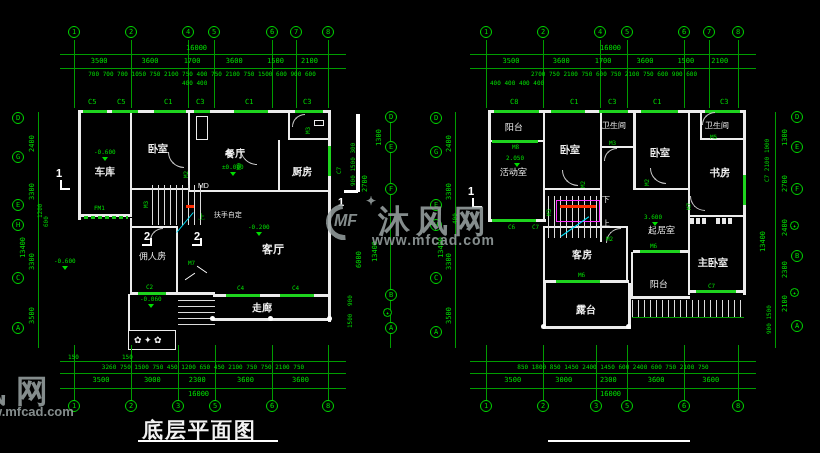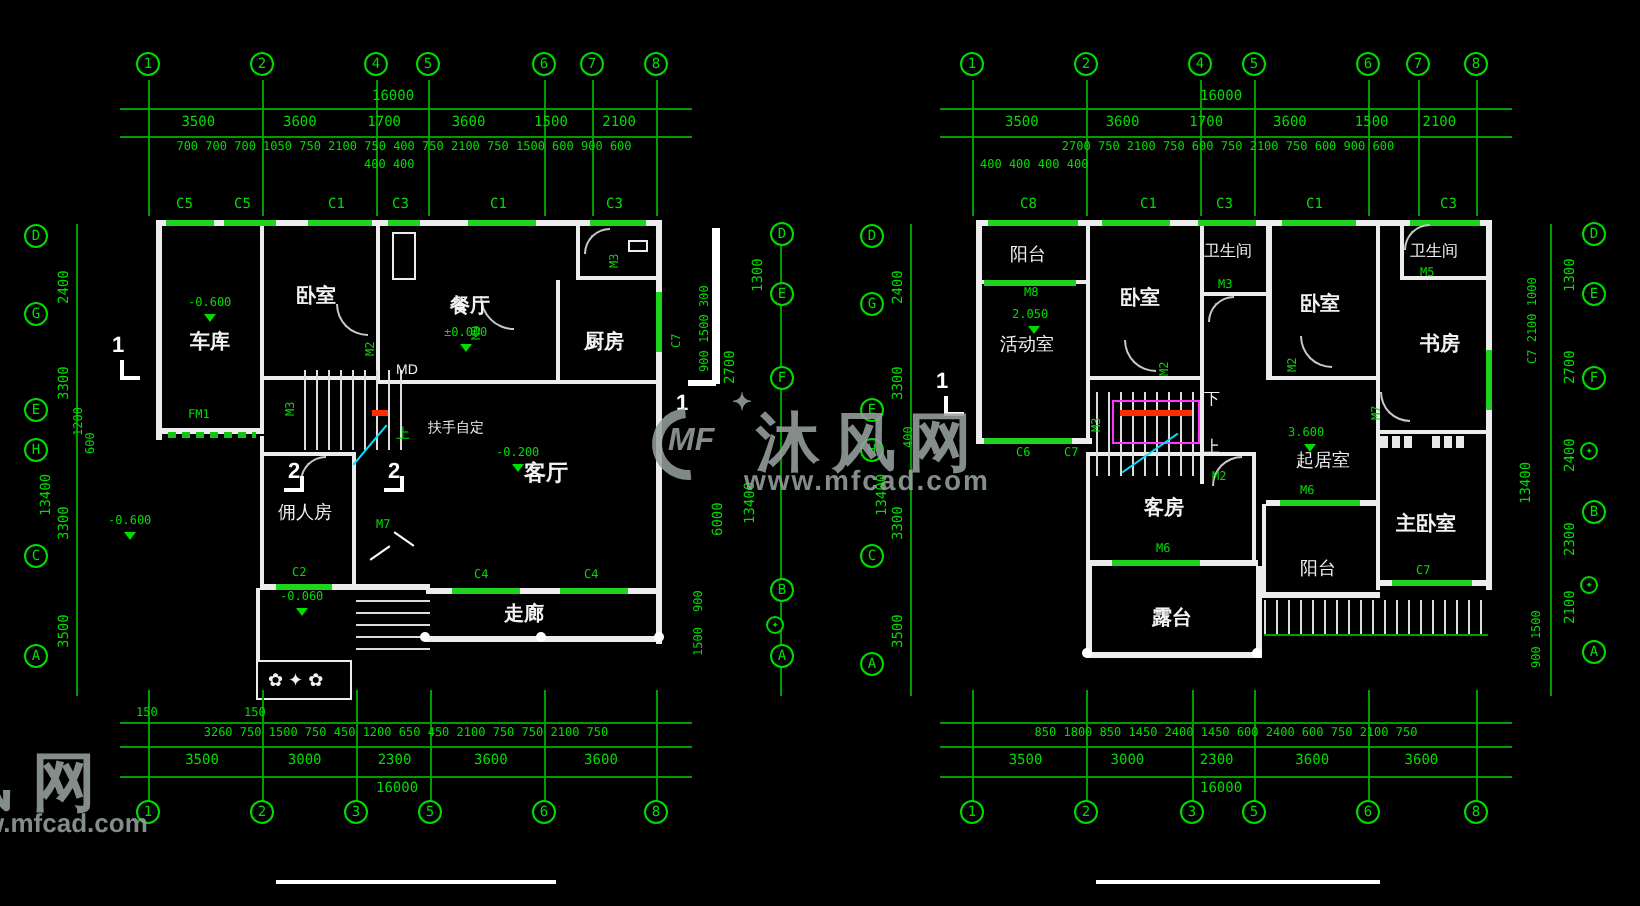--- a/index.html
+++ b/index.html
@@ -171,21 +171,21 @@
   <div class="abs w t9" style="left:134px;top:336px">✿ ✦ ✿</div>
   <div class="abs dot" style="left:210px;top:316px"></div>
   <div class="abs dot" style="left:268px;top:316px"></div>
   <div class="abs dot" style="left:327px;top:316px"></div>
 
   <div class="abs w t10" style="left:95px;top:167px">车库</div>
   <div class="abs w t10" style="left:148px;top:144px">卧室</div>
   <div class="abs w t10" style="left:225px;top:149px">餐厅</div>
   <div class="abs w t10" style="left:292px;top:167px">厨房</div>
   <div class="abs w t9" style="left:139px;top:252px">佣人房</div>
-  <div class="abs w t11" style="left:262px;top:232px">客厅</div>
+  <div class="abs w t11" style="left:262px;top:244px">客厅</div>
   <div class="abs w t10" style="left:252px;top:303px">走廊</div>
 
   <div class="abs g t6" style="left:94px;top:149px">-0.600</div>
   <div class="abs tri" style="left:102px;top:157px"></div>
   <div class="abs g t6" style="left:222px;top:164px">±0.000</div>
   <div class="abs tri" style="left:230px;top:172px"></div>
   <div class="abs g t6" style="left:248px;top:224px">-0.200</div>
   <div class="abs tri" style="left:256px;top:232px"></div>
   <div class="abs g t6" style="left:140px;top:296px">-0.060</div>
   <div class="abs tri" style="left:148px;top:304px"></div>
@@ -234,20 +234,21 @@
   </div>
   <div class="abs line" style="left:60px;top:388px;width:286px;height:1px"></div>
   <div class="abs g t7" style="left:188px;top:391px">16000</div>
   <div class="abs bub" style="left:68px;top:400px">1</div>
   <div class="abs bub" style="left:125px;top:400px">2</div>
   <div class="abs bub" style="left:172px;top:400px">3</div>
   <div class="abs bub" style="left:209px;top:400px">5</div>
   <div class="abs bub" style="left:266px;top:400px">6</div>
   <div class="abs bub" style="left:322px;top:400px">8</div>
 
+  <div class="abs w title" style="left:142px;top:416px">底层平面图</div>
   <div class="abs sbar" style="left:138px;top:440px;width:140px;height:2px"></div>
 </div>
 
 <div class="abs" style="left:410px;top:0;width:410px;height:453px">
 
   <div class="abs bub" style="left:70px;top:26px">1</div>
   <div class="abs bub" style="left:127px;top:26px">2</div>
   <div class="abs bub" style="left:184px;top:26px">4</div>
   <div class="abs bub" style="left:211px;top:26px">5</div>
   <div class="abs bub" style="left:268px;top:26px">6</div>

